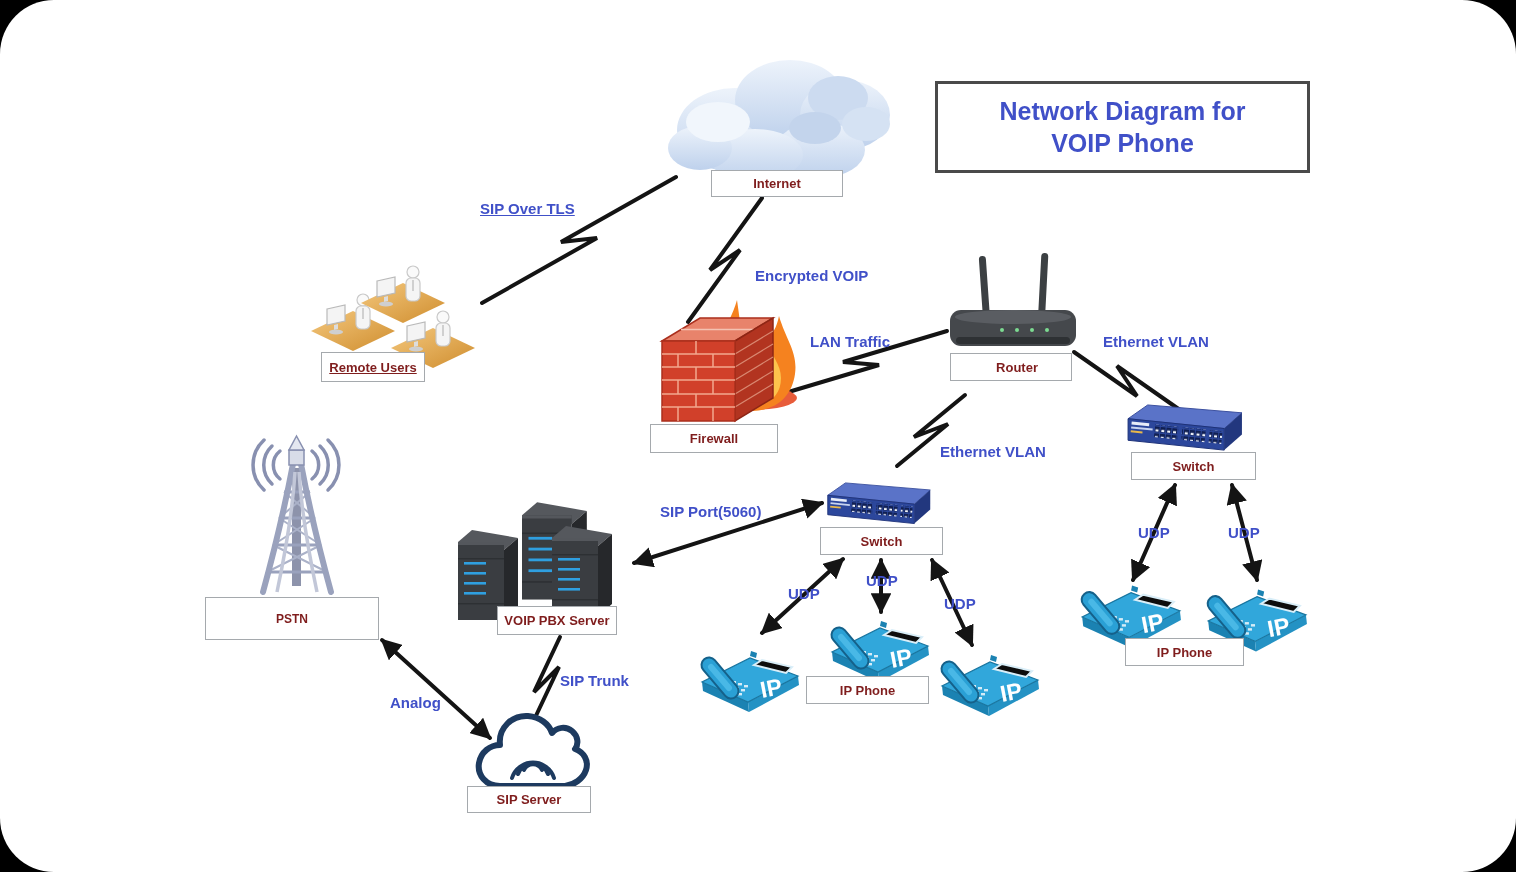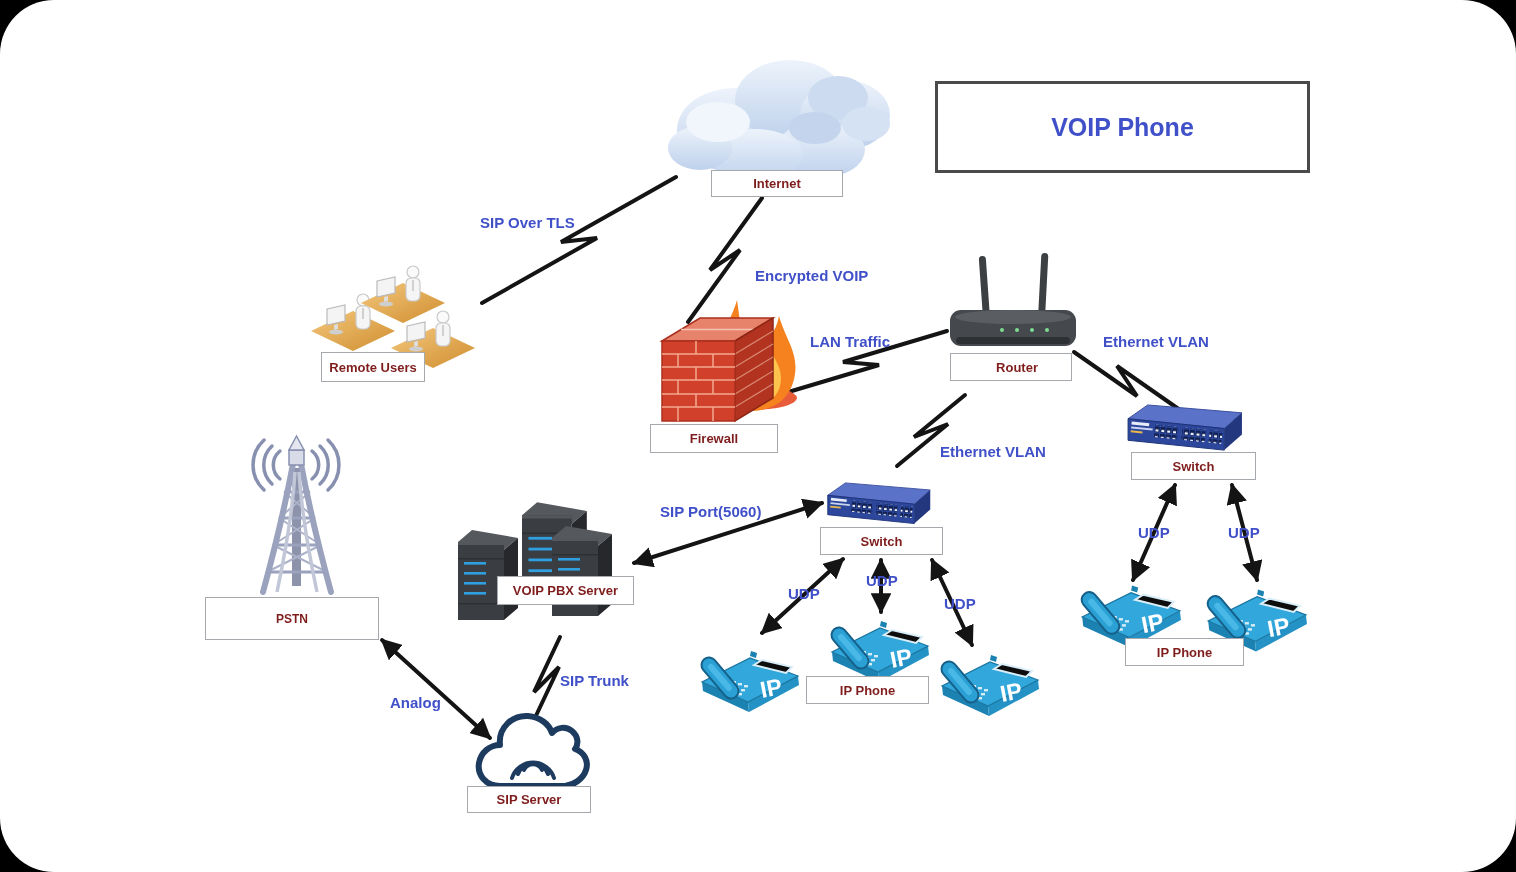--- a/index.html
+++ b/index.html
@@ -244,36 +244,37 @@
     <g>
       <use href="#sym-phone" x="0" y="0" width="110" height="78" transform="translate(692,640)"></use>
       <use href="#sym-phone" x="0" y="0" width="110" height="78" transform="translate(822,610)"></use>
       <use href="#sym-phone" x="0" y="0" width="110" height="78" transform="translate(932,644)"></use>
       <use href="#sym-phone" x="0" y="0" width="112" height="80" transform="translate(1072,574)"></use>
       <use href="#sym-phone" x="0" y="0" width="112" height="80" transform="translate(1198,578)"></use>
     </g>
   </svg>
 
   <div class="titlebox">
+    <div>Network Diagram for</div>
     <div>VOIP Phone</div>
   </div>
 
   <div class="nlabel" style="left:711px;top:170px;width:132px;height:27px;">Internet</div>
-  <div class="nlabel" style="left:321px;top:352px;width:104px;height:30px;">Remote Users</div>
+  <div class="nlabel" style="left:321px;top:352px;width:104px;height:30px;text-decoration:underline;">Remote Users</div>
   <div class="nlabel" style="left:650px;top:424px;width:128px;height:29px;">Firewall</div>
   <div class="nlabel" style="left:950px;top:353px;width:122px;height:28px;padding-left:12px;">Router</div>
   <div class="nlabel" style="left:1131px;top:452px;width:125px;height:28px;">Switch</div>
   <div class="nlabel" style="left:820px;top:527px;width:123px;height:28px;">Switch</div>
-  <div class="nlabel" style="left:497px;top:576px;width:137px;height:29px;">VOIP PBX Server</div>
+  <div class="nlabel" style="left:497px;top:606px;width:120px;height:29px;">VOIP PBX Server</div>
   <div class="nlabel" style="left:205px;top:597px;width:174px;height:43px;font-size:12px;">PSTN</div>
   <div class="nlabel" style="left:467px;top:786px;width:124px;height:27px;">SIP Server</div>
   <div class="nlabel" style="left:806px;top:676px;width:123px;height:28px;">IP Phone</div>
   <div class="nlabel" style="left:1125px;top:638px;width:119px;height:28px;">IP Phone</div>
 
-  <div class="clabel" style="left:480px;top:214px;">SIP Over TLS</div>
+  <div class="clabel" style="left:480px;top:200px;text-decoration:underline;">SIP Over TLS</div>
   <div class="clabel" style="left:755px;top:267px;">Encrypted VOIP</div>
   <div class="clabel" style="left:810px;top:333px;">LAN Traffic</div>
   <div class="clabel" style="left:1103px;top:333px;">Ethernet VLAN</div>
   <div class="clabel" style="left:940px;top:443px;">Ethernet VLAN</div>
   <div class="clabel" style="left:660px;top:503px;">SIP Port(5060)</div>
   <div class="clabel" style="left:788px;top:585px;">UDP</div>
   <div class="clabel" style="left:866px;top:572px;">UDP</div>
   <div class="clabel" style="left:944px;top:595px;">UDP</div>
   <div class="clabel" style="left:1138px;top:524px;">UDP</div>
   <div class="clabel" style="left:1228px;top:524px;">UDP</div>

